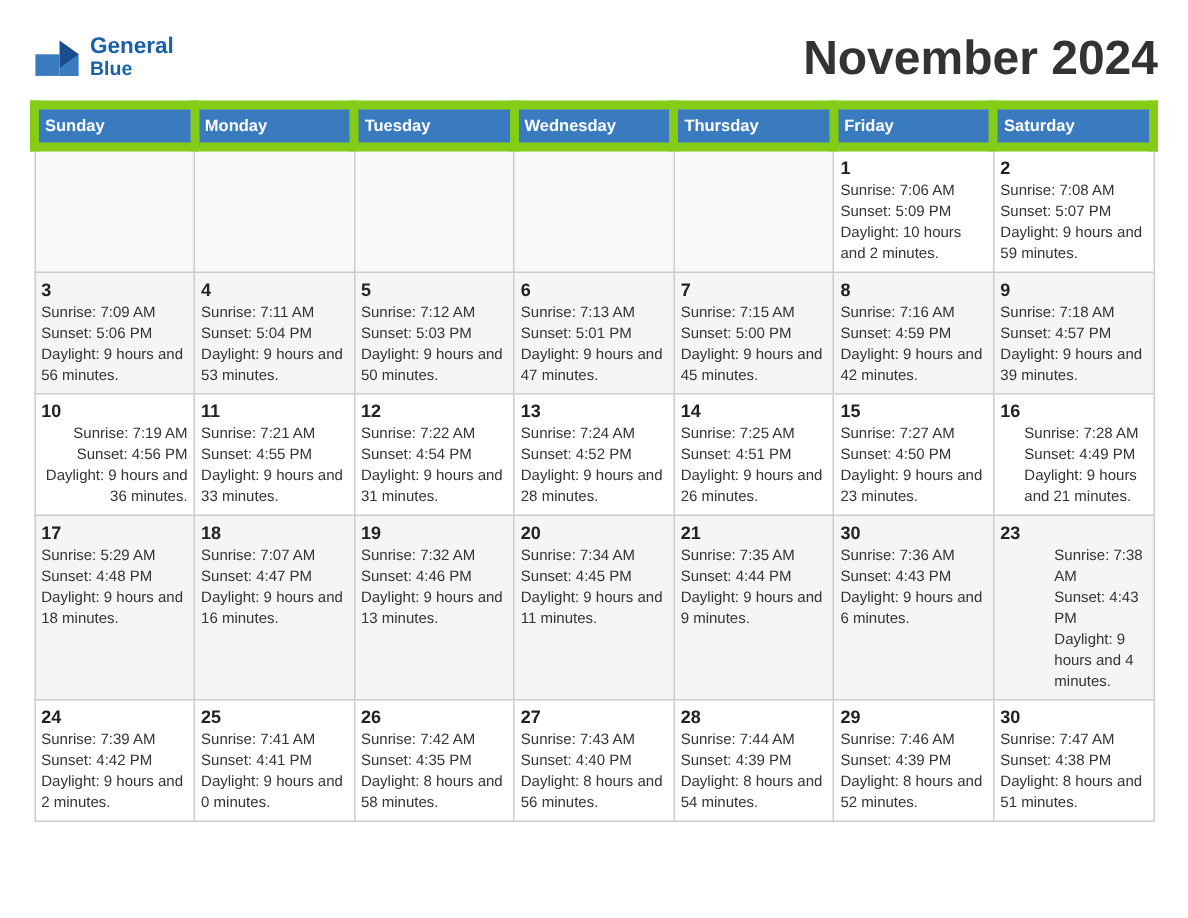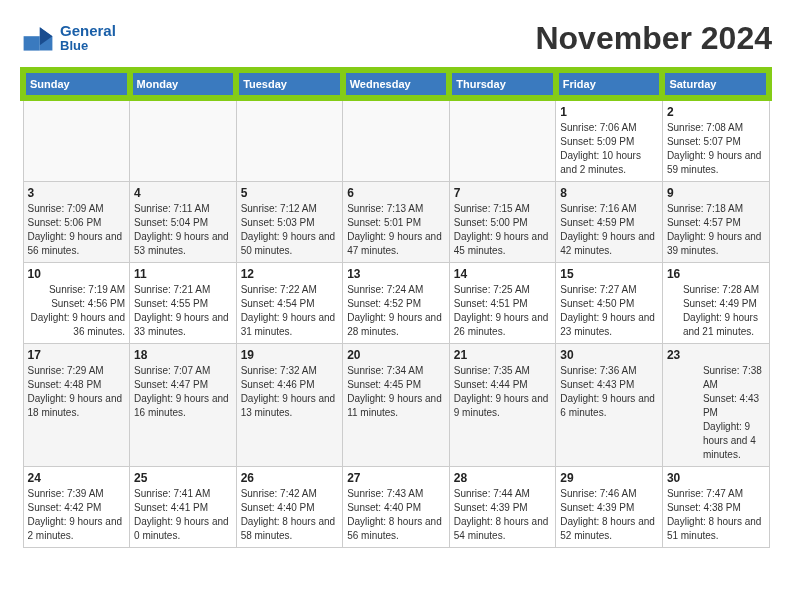--- a/index.html
+++ b/index.html
@@ -223,21 +223,21 @@
         <td>
           <div class="day-num">16</div>
           <div class="day-info" style="white-space: pre-line; margin-left: 16px;">Sunrise: 7:28 AM
 Sunset: 4:49 PM
 Daylight: 9 hours and 21 minutes.</div>
         </td>
       </tr>
       <tr>
         <td>
           <div class="day-num">17</div>
-          <div class="day-info" style="white-space: pre-line;">Sunrise: 7:29 AM
+          <div class="day-info" style="white-space: pre-line;">Sunrise: 5:29 AM
 Sunset: 4:48 PM
 Daylight: 9 hours and 18 minutes.</div>
         </td>
         <td>
           <div class="day-num">18</div>
           <div class="day-info" style="white-space: pre-line;">Sunrise: 7:07 AM
 Sunset: 4:47 PM
 Daylight: 9 hours and 16 minutes.</div>
         </td>
         <td>
@@ -280,21 +280,21 @@
         </td>
         <td>
           <div class="day-num">25</div>
           <div class="day-info" style="white-space: pre-line;">Sunrise: 7:41 AM
 Sunset: 4:41 PM
 Daylight: 9 hours and 0 minutes.</div>
         </td>
         <td>
           <div class="day-num">26</div>
           <div class="day-info" style="white-space: pre-line;">Sunrise: 7:42 AM
-Sunset: 4:40 PM
+Sunset: 4:35 PM
 Daylight: 8 hours and 58 minutes.</div>
         </td>
         <td>
           <div class="day-num">27</div>
           <div class="day-info" style="white-space: pre-line;">Sunrise: 7:43 AM
 Sunset: 4:40 PM
 Daylight: 8 hours and 56 minutes.</div>
         </td>
         <td>
           <div class="day-num">28</div>

